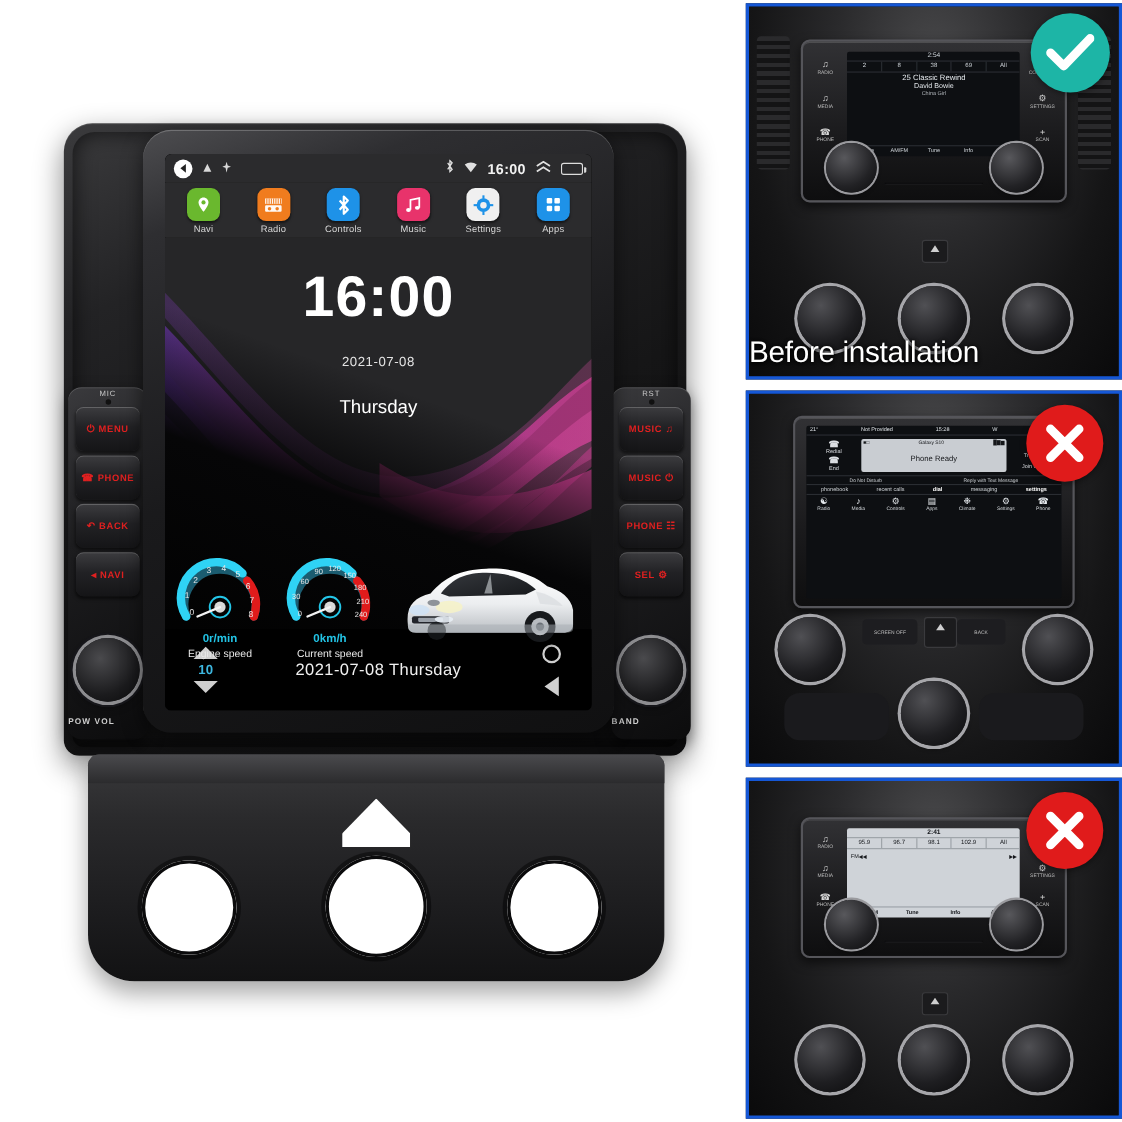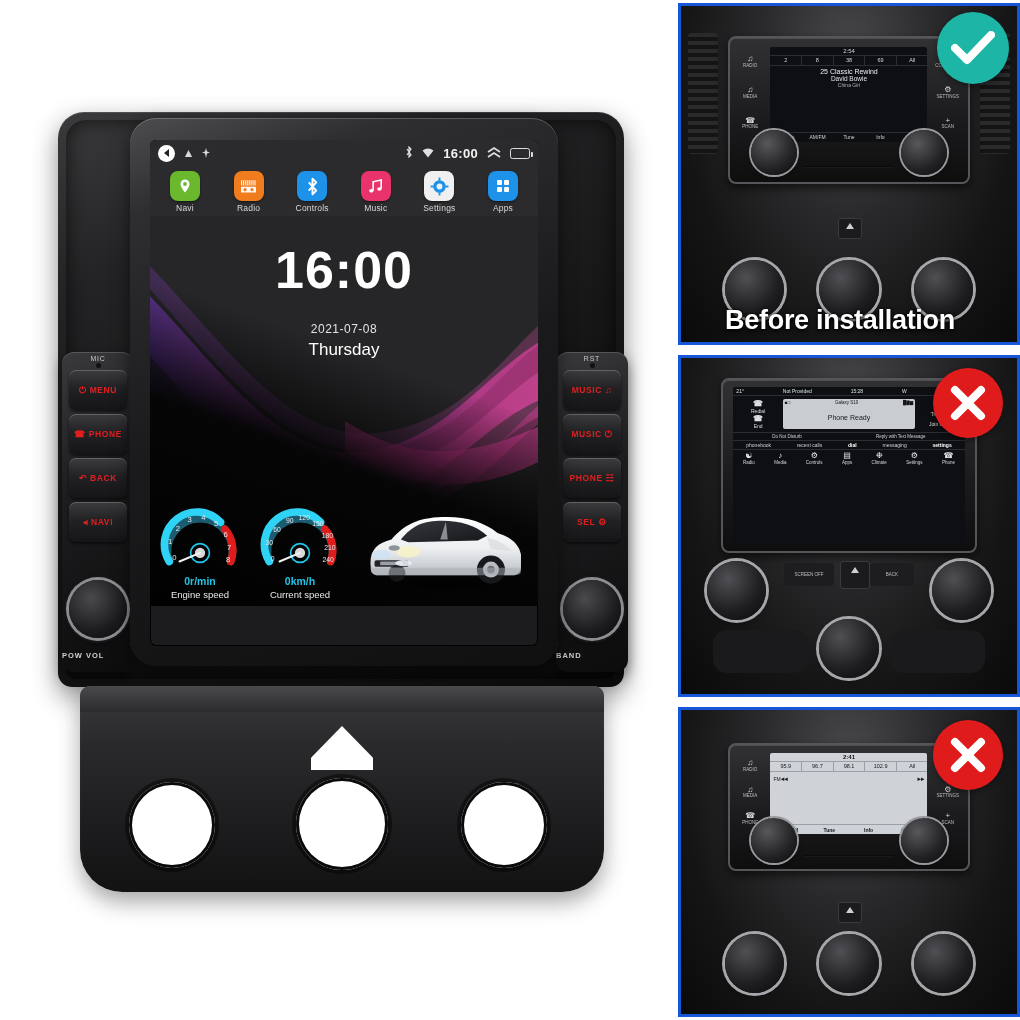--- a/index.html
+++ b/index.html
@@ -106,21 +106,21 @@
     position:relative; height: 390px; background:#262628; overflow:hidden;
   }
   .wall .dark-wedge{
     position:absolute; inset:0;
     background:linear-gradient(200deg, rgba(0,0,0,0) 38%, #060607 60%, #010101 100%);
   }
   .wall svg.waves{position:absolute;left:0;top:0;width:100%;height:100%;}
   .clock-box{position:absolute;left:0;right:0;top:28px;text-align:center;z-index:4;}
   .big-clock{font-size:52px;color:#fff;font-weight:bold;letter-spacing:1px;line-height:1;}
   .date-s{font-size:12px;color:#e3e3e3;margin-top:26px;letter-spacing:.5px;}
-  .day-s{font-size:17px;color:#fff;margin-top:4px;}
+  .day-s{font-size:17px;color:#fff;margin-top:24px;}
 
   
   .gauges{position:absolute;left:0;right:0;bottom:6px;height:112px;z-index:5;display:flex;align-items:flex-end;}
   .gauge{width:100px;text-align:center;}
   .gauge .val{font-size:10.5px;color:#22c4e6;font-weight:bold;margin-top:1px;}
   .gauge .cap{font-size:9.5px;color:#e8e8e8;margin-top:2px;}
   .carimg{flex:1;display:flex;align-items:flex-end;justify-content:center;padding-bottom:6px;}
 
   
   .dock{
@@ -217,22 +217,22 @@
     background:#1b1b1d;border-radius:3px;border:1px solid #3a3a3d;}
   .hazard-btn:after{content:"";position:absolute;left:50%;top:22%;transform:translateX(-50%);
     width:0;height:0;border-left:4px solid transparent;border-right:4px solid transparent;border-bottom:6px solid #cfcfcf;}
 
   .badge{position:absolute;border-radius:50%;display:flex;align-items:center;justify-content:center;z-index:20;
     box-shadow:0 2px 6px rgba(0,0,0,.4);}
   .badge-check{width:72px;height:72px;right:8px;top:6px;background:#1db5a6;}
   .badge-x{width:70px;height:70px;right:14px;top:10px;background:#e01b1b;}
 
   .caption{
-    position:absolute;left:0;right:18px;bottom:6px;text-align:center;
-    font-size:27px;font-weight:bold;color:#fff;letter-spacing:-.3px;
+    position:absolute;left:0;right:18px;bottom:6px;
+    font-size:27px;font-weight:normal;color:#fff;letter-spacing:-.3px;
     text-shadow:0 2px 4px rgba(0,0,0,.95), 0 0 3px rgba(0,0,0,.9);
     z-index:15;
   }
 
   
   .uc-top{display:flex;justify-content:center;padding:1px 0;border-bottom:1px solid #2a2d32;font-size:6px;color:#cfd4d9;}
   .uc-presets{display:flex;border-bottom:1px solid #2a2d32;}
   .uc-presets span{flex:1;text-align:center;font-size:5.5px;padding:1.5px 0;border-right:1px solid #2a2d32;color:#cfd4d9;}
   .uc-presets span:last-child{border-right:none;}
   .uc-body{text-align:center;padding:2px 0;}
@@ -549,20 +549,33 @@
                 <circle cx="140" cy="72" r="8.5" fill="#b8bcc1"></circle>
                 <circle cx="140" cy="72" r="4" fill="#6b7077"></circle>
                 <circle cx="40" cy="76" r="9" fill="#17191c" opacity=".8"></circle>
                 <path d="M12 70 L172 70 L172 74 C172 77 169 78 164 78 L20 78 C14 78 12 75 12 70 Z" fill="#a6abb1" opacity=".5"></path>
                 <ellipse cx="47" cy="65" rx="9" ry="3.2" fill="#e8eef5" opacity=".9"></ellipse>
               </svg>
             </div>
           </div>
         </div>
 
+        <div class="dock">
+          <div class="dock-side">
+            <span class="tri-up"></span>
+            <span class="vol-num">10</span>
+            <span class="tri-dn"></span>
+          </div>
+          <div class="dock-center">2021-07-08  Thursday</div>
+          <div class="dock-side">
+            <span class="home-circle"></span>
+            <span style="height:6px"></span>
+            <span class="back-tri"></span>
+          </div>
+        </div>
 
       </div>
     </div>
 
     <div class="lower-bezel">
       <div class="bezel-lip"></div>
       <div class="hazard-cut"></div>
       <div class="hole h1"></div>
       <div class="hole h2"></div>
       <div class="hole h3"></div>

